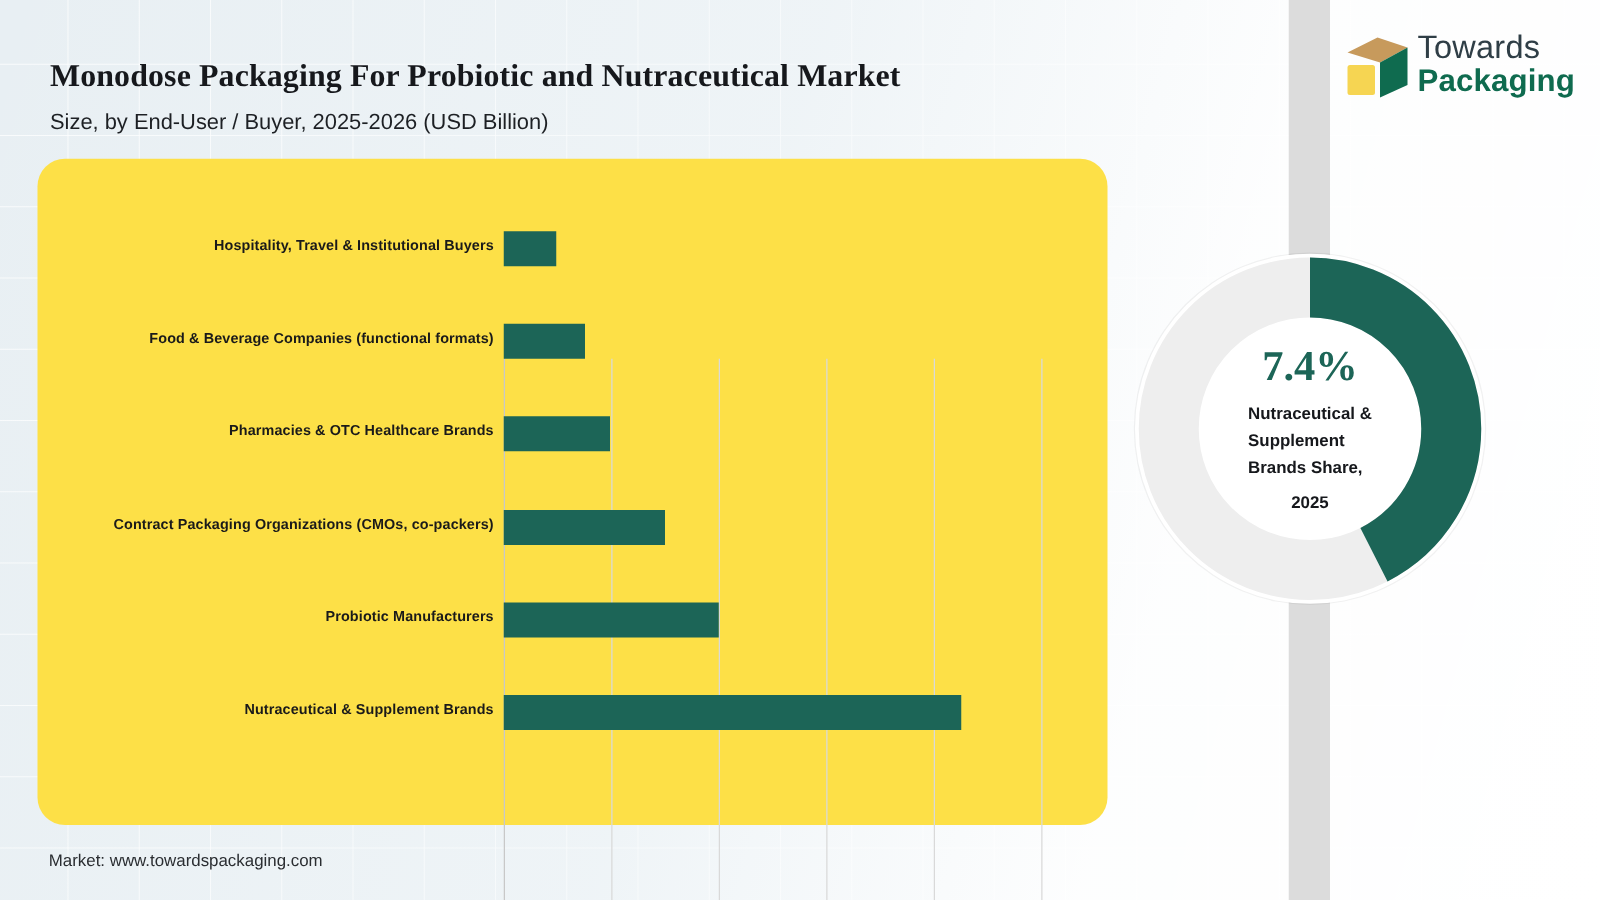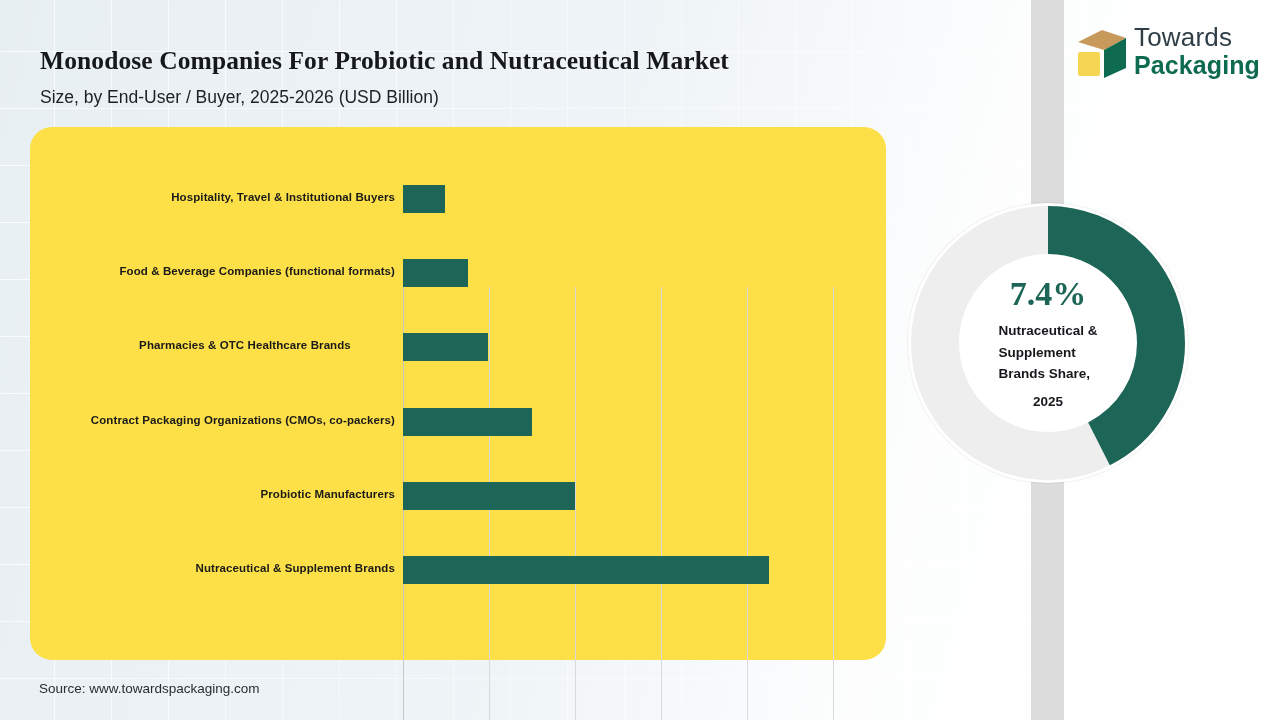--- a/index.html
+++ b/index.html
@@ -100,21 +100,21 @@
     font-size:13.5px; font-weight:400; color:#2a2d31;
   }
 </style>
 </head>
 <body>
 
 <div id="bg-grid"></div>
 <div id="bg-fade"></div>
 <div id="gray-band"></div>
 
-<div id="page-title">Monodose Companies For Probiotic and Nutraceutical Market</div>
+<div id="page-title">Monodose Packaging For Probiotic and Nutraceutical Market</div>
 <div id="page-subtitle">Size, by  End-User / Buyer, 2025-2026 (USD Billion)</div>
 
 <div id="logo">
   <svg id="logo-mark" width="54" height="52" viewBox="0 0 54 52">
     <polygon points="4,14 28,2 52,10 30,22" fill="#c79a5c"></polygon>
     <polygon points="30,22 52,10 52,40 30,50" fill="#0f6b4f"></polygon>
     <rect x="4" y="24" width="22" height="24" rx="2" fill="#f6d552"></rect>
   </svg>
   <div id="logo-text">
     <div class="l1">Towards</div>
@@ -127,21 +127,21 @@
       <div class="gridline axis" style="left: 373px;"></div>
       <div class="gridline" style="left: 459px;"></div>
       <div class="gridline" style="left: 545px;"></div>
       <div class="gridline" style="left: 631px;"></div>
       <div class="gridline" style="left: 717px;"></div>
       <div class="gridline" style="left: 803px;"></div>
       <div class="cat-label" style="top: 64px; left: 45px;">Hospitality, Travel &amp; Institutional Buyers</div>
       <div class="bar" title="Hospitality, Travel &amp; Institutional Buyers: 4.9%" style="left: 373px; top: 58px; width: 42.14px; background: rgb(28, 101, 87);"></div>
       <div class="cat-label" style="top: 138.2px; left: 45px;">Food &amp; Beverage Companies (functional formats)</div>
       <div class="bar" title="Food &amp; Beverage Companies (functional formats): 7.5%" style="left: 373px; top: 132.2px; width: 64.5px; background: rgb(28, 101, 87);"></div>
-      <div class="cat-label" style="top: 212.4px; left: 55px; text-align: center;">Pharmacies &amp; OTC Healthcare Brands</div>
+      <div class="cat-label" style="top: 212.4px; left: 45px;">Pharmacies &amp; OTC Healthcare Brands</div>
       <div class="bar" title="Pharmacies &amp; OTC Healthcare Brands: 9.9%" style="left: 373px; top: 206.4px; width: 85.14px; background: rgb(28, 101, 87);"></div>
       <div class="cat-label" style="top: 286.6px; left: 45px;">Contract Packaging Organizations (CMOs, co-packers)</div>
       <div class="bar" title="Contract Packaging Organizations (CMOs, co-packers): 15%" style="left: 373px; top: 280.6px; width: 129px; background: rgb(28, 101, 87);"></div>
       <div class="cat-label" style="top: 360.8px; left: 45px;">Probiotic Manufacturers</div>
       <div class="bar" title="Probiotic Manufacturers: 20%" style="left: 373px; top: 354.8px; width: 172px; background: rgb(28, 101, 87);"></div>
       <div class="cat-label" style="top: 435px; left: 45px;">Nutraceutical &amp; Supplement Brands</div>
       <div class="bar" title="Nutraceutical &amp; Supplement Brands: 42.5%" style="left: 373px; top: 429px; width: 365.5px; background: rgb(28, 101, 87);"></div>
     </div>
 </div>
 
@@ -153,13 +153,13 @@
   </svg>
   <div id="donut-center">
     <div id="donut-pct">7.4%</div>
     <div id="donut-caption">Nutraceutical &amp;
 Supplement
 Brands Share,</div>
     <div id="donut-year">2025</div>
   </div>
 </div>
 
-<div id="source-text">Source: www.towardspackaging.com</div>
+<div id="source-text">Market: www.towardspackaging.com</div>
 
 </body></html>

